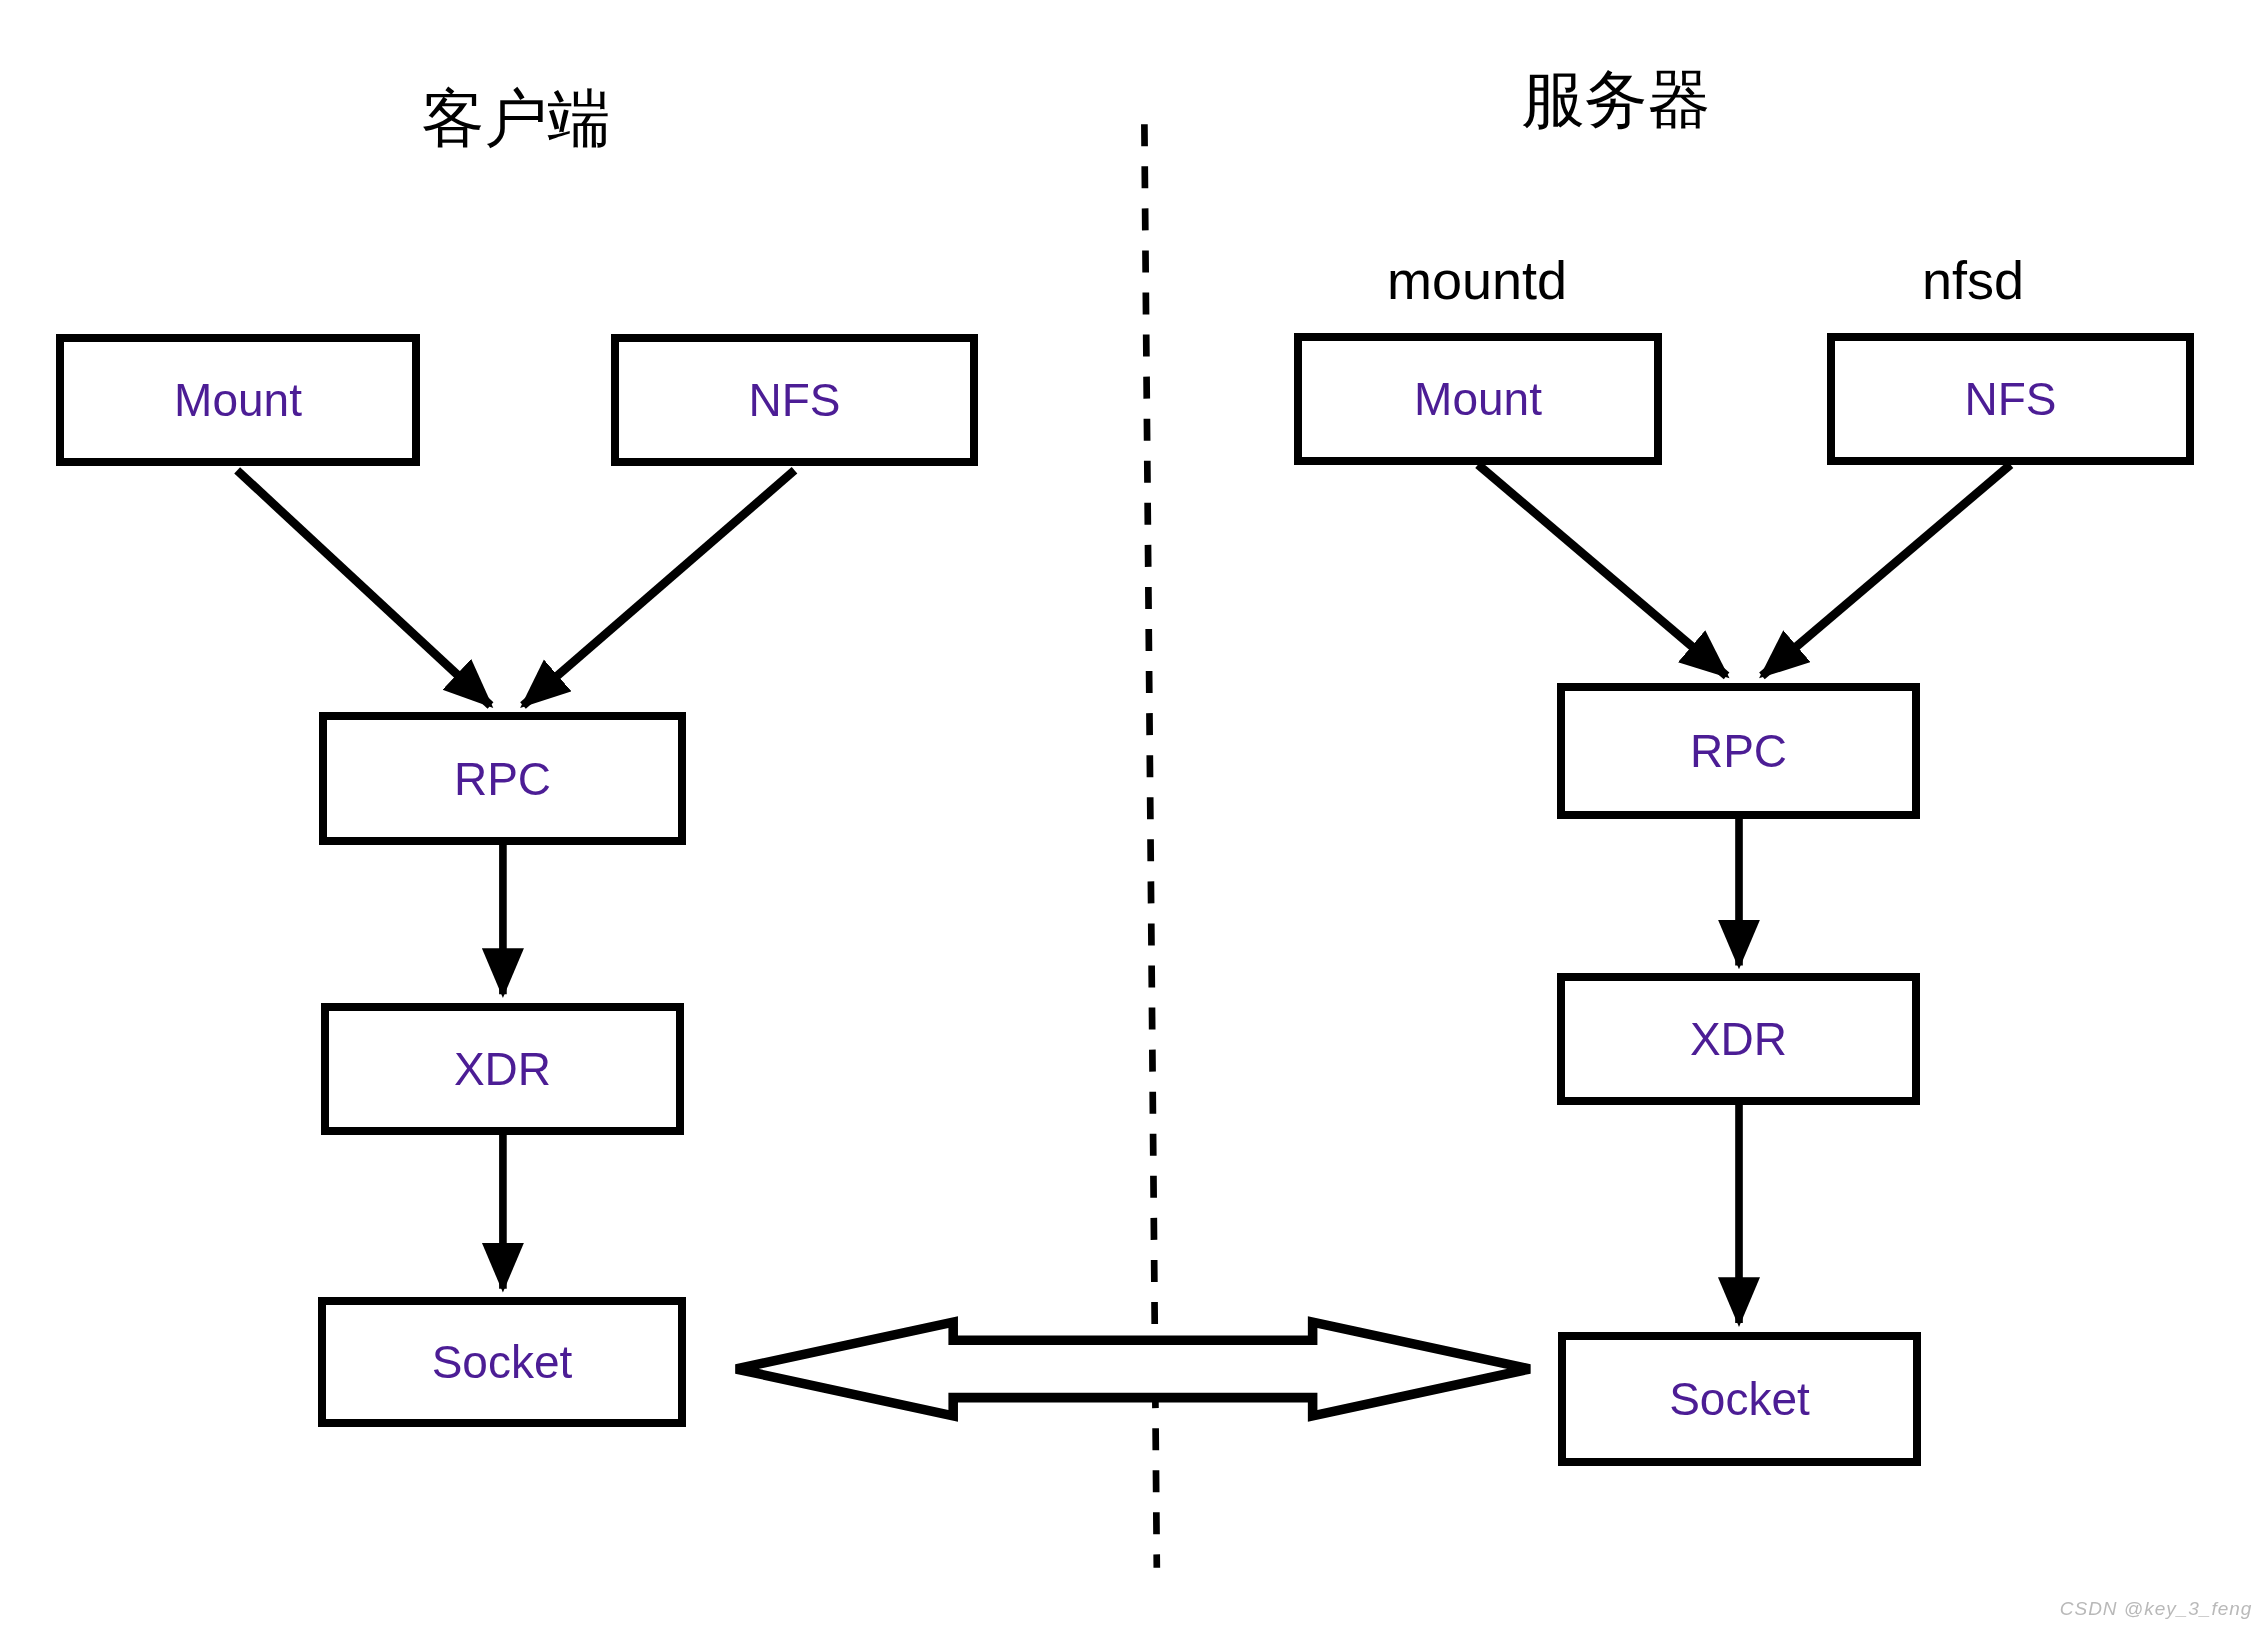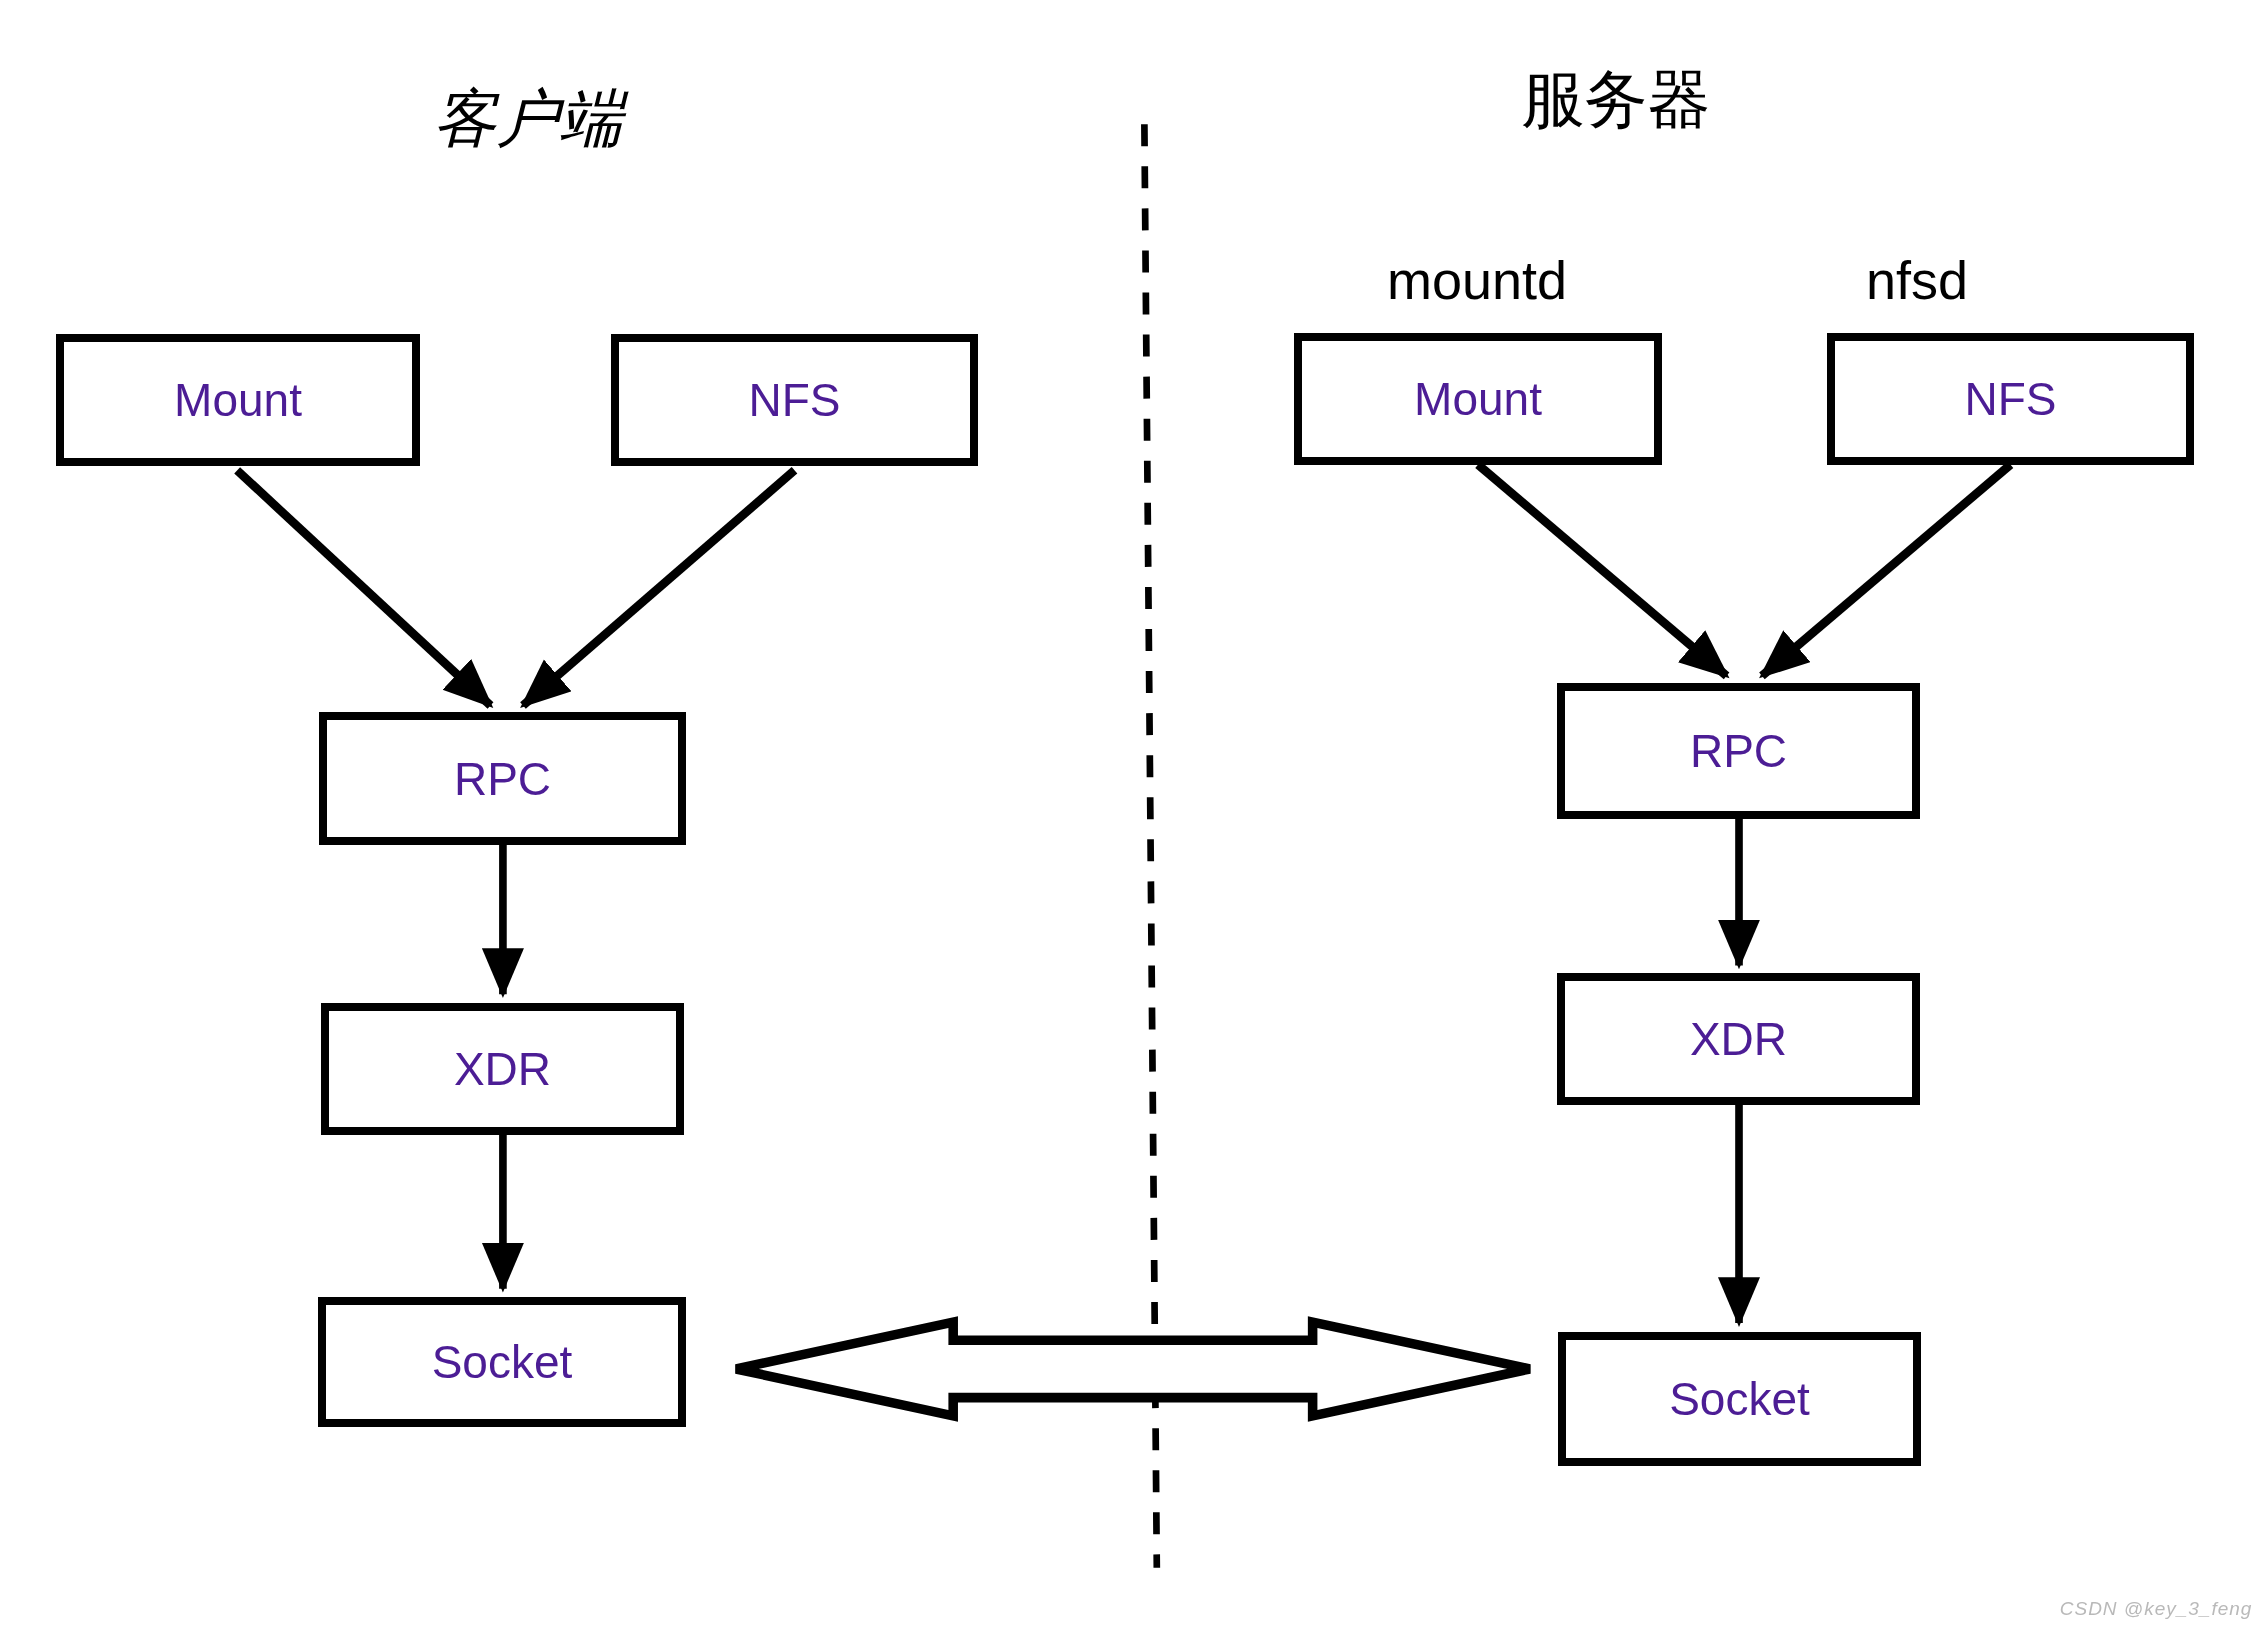--- a/index.html
+++ b/index.html
@@ -92,25 +92,25 @@
 
     <line x1="1546" y1="486" x2="1806" y2="707" stroke="#000000" stroke-width="9" marker-end="url(#ah)"></line>
     <line x1="2103" y1="486" x2="1843" y2="707" stroke="#000000" stroke-width="9" marker-end="url(#ah)"></line>
 
     <line x1="1819" y1="856" x2="1819" y2="1010" stroke="#000000" stroke-width="8" marker-end="url(#ah)"></line>
     <line x1="1819" y1="1156" x2="1819" y2="1384" stroke="#000000" stroke-width="8" marker-end="url(#ah)"></line>
 
     <polygon points="770,1432 997,1383 997,1402 1373,1402 1373,1383 1600,1432 1373,1481 1373,1462 997,1462 997,1481" fill="#ffffff" stroke="#000000" stroke-width="10" stroke-linejoin="miter"></polygon>
   </svg>
 
-  <div class="side-title" style="left:528px; top:119px;font-style:italic;">客户端</div>
+  <div class="side-title" style="left:516px; top:119px;">客户端</div>
   <div class="side-title" style="left:1616px; top:100px;">服务器</div>
 
   <div class="daemon-label" style="left:1477px; top:280px;">mountd</div>
-  <div class="daemon-label" style="left:1917px; top:280px;">nfsd</div>
+  <div class="daemon-label" style="left:1973px; top:280px;">nfsd</div>
 
   <div class="node-box c-mount">Mount</div>
   <div class="node-box c-nfs">NFS</div>
   <div class="node-box c-rpc">RPC</div>
   <div class="node-box c-xdr">XDR</div>
   <div class="node-box c-socket">Socket</div>
 
   <div class="node-box s-mount">Mount</div>
   <div class="node-box s-nfs">NFS</div>
   <div class="node-box s-rpc">RPC</div>

